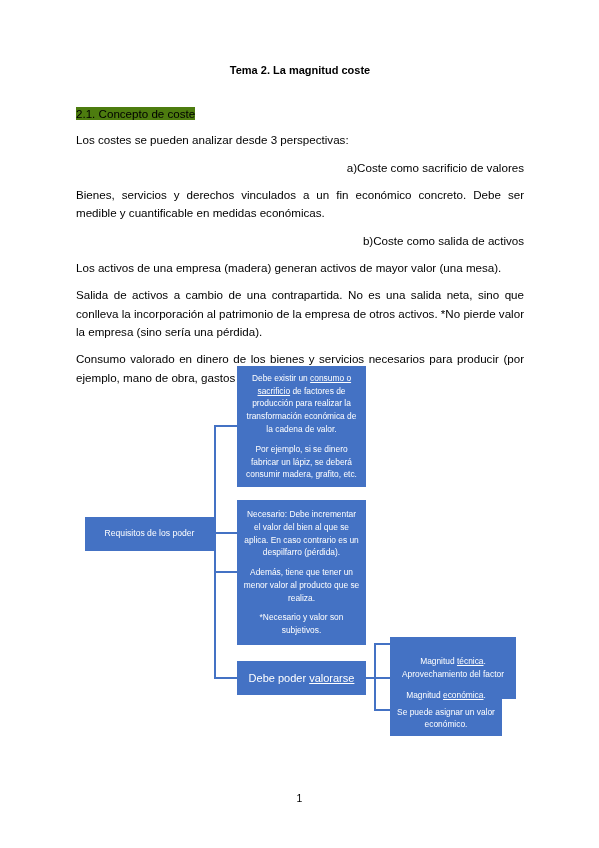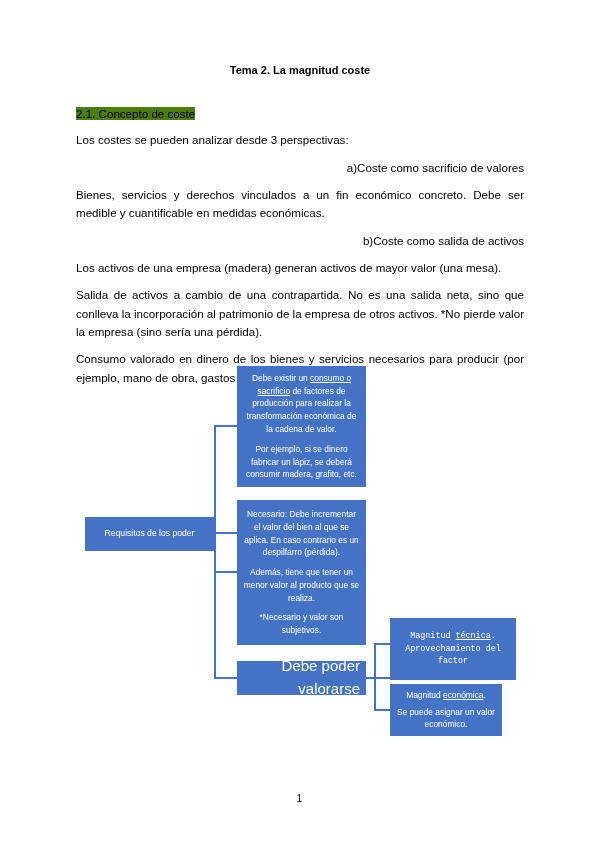--- a/index.html
+++ b/index.html
@@ -110,29 +110,27 @@
     left: 237px;
     top: 500px;
     width: 129px;
     height: 145px;
   }
   .node-b3 {
     left: 237px;
     top: 661px;
     width: 129px;
     height: 34px;
-    font-size: 15px;
-    text-align: right;
+    font-size: 11px;
   }
   .node-r1 {
     left: 390px;
-    top: 618px;
+    top: 637px;
     width: 126px;
     height: 62px;
-    font-family: Liberation Mono, monospace;
   }
   .node-r2 {
     left: 390px;
     top: 684px;
     width: 112px;
     height: 52px;
   }
   .conn {
     position: absolute;
     background: #4472c4;

